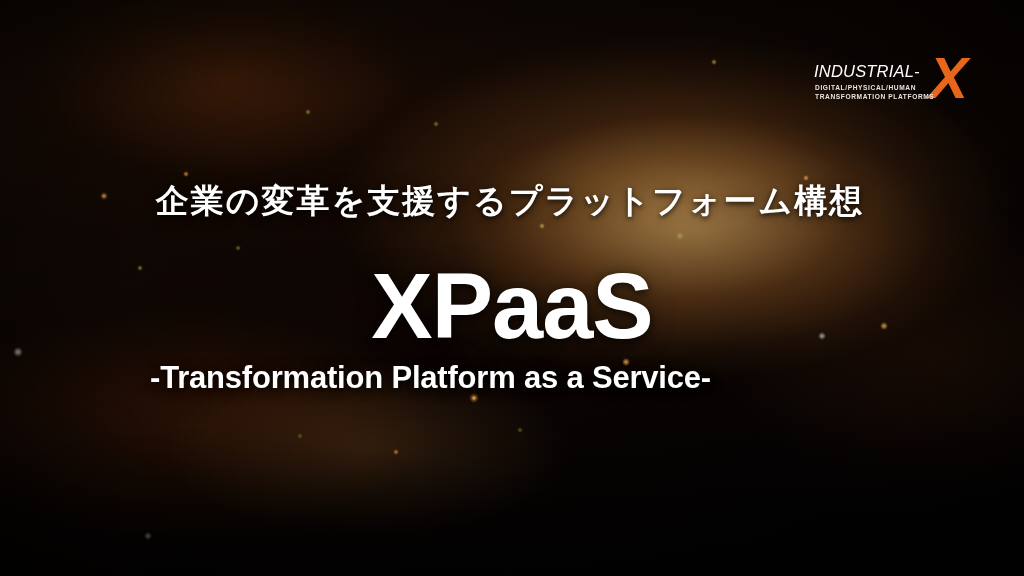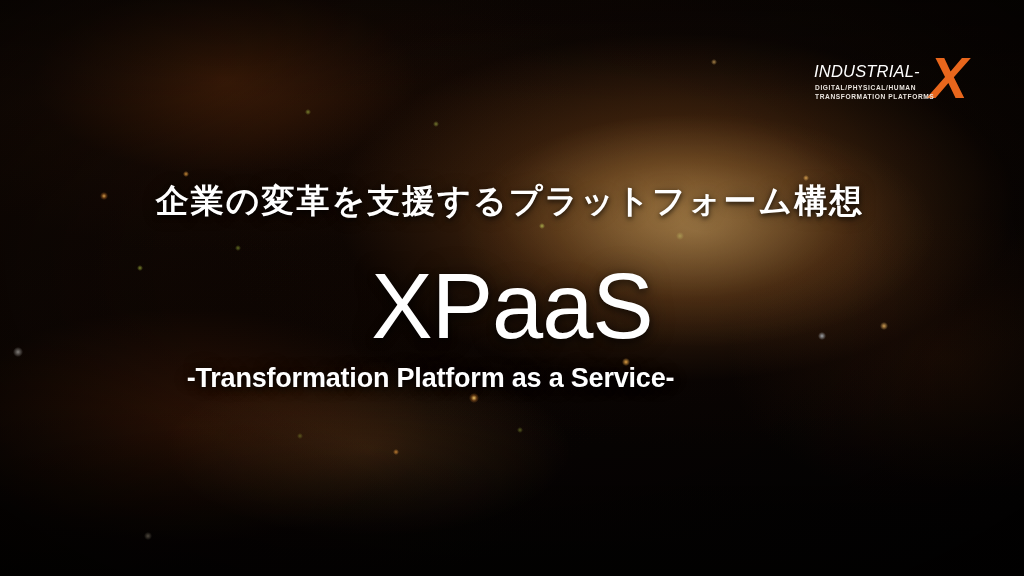--- a/index.html
+++ b/index.html
@@ -258,37 +258,37 @@
   }
 
   
   .title {
     position: absolute;
     top: 258px;
     left: 0;
     width: 1024px;
     text-align: center;
     font-size: 92px;
-    font-weight: 400;
+    font-weight: 700;
     line-height: 96px;
     letter-spacing: -1px;
     color: #ffffff;
     text-shadow:
       0 3px 9px rgba(0,0,0,0.70),
       0 0 26px rgba(0,0,0,0.40);
   }
 
   
   .subtitle {
     position: absolute;
     top: 359px;
     left: 0;
     width: 861px;
     text-align: center;
-    font-size: 27px;
+    font-size: 31px;
     font-weight: 700;
     line-height: 38px;
     letter-spacing: -0.2px;
     color: #ffffff;
     text-shadow:
       0 2px 6px rgba(0,0,0,0.72),
       0 0 16px rgba(0,0,0,0.42);
   }
 </style>
 </head>

